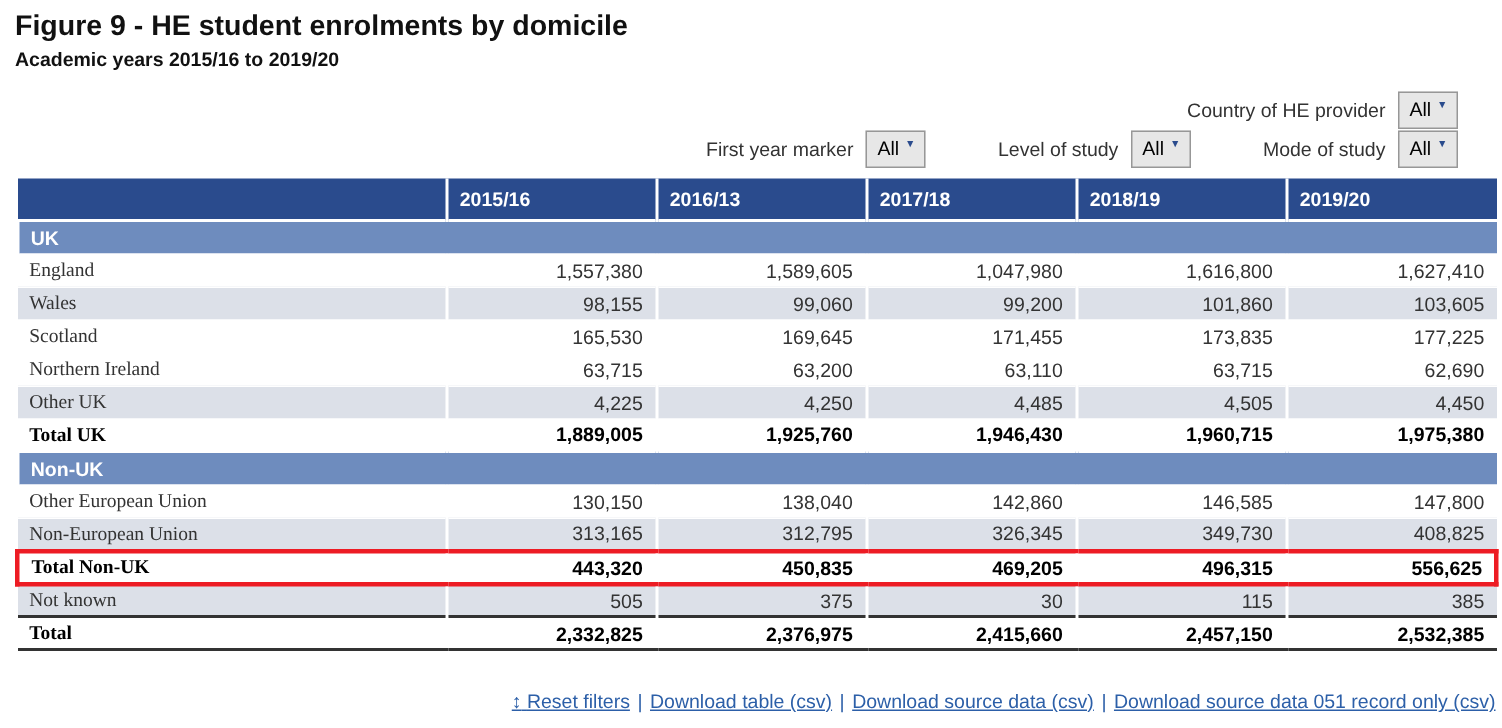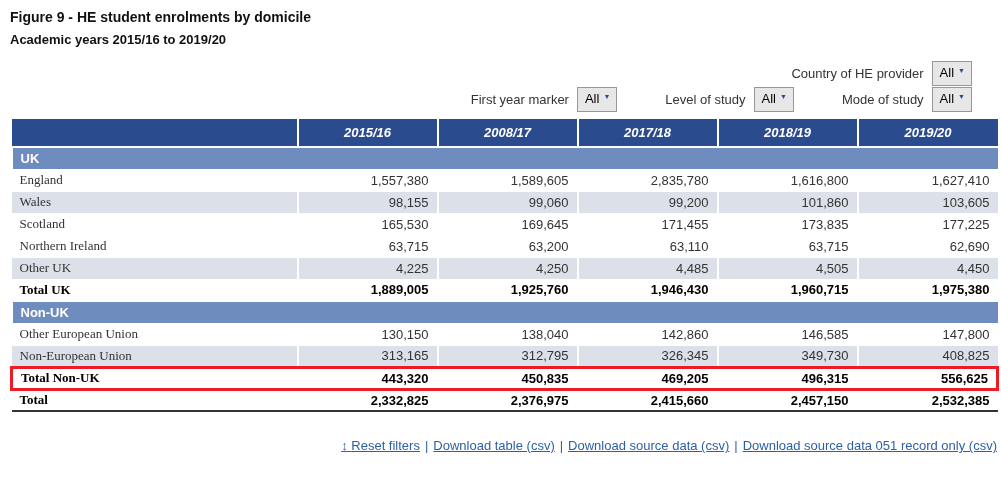--- a/index.html
+++ b/index.html
@@ -6,21 +6,21 @@
   html, body {
     width: 1001px; height: 485px;
     background: #ffffff;
     font-family: "Liberation Sans", "DejaVu Sans", sans-serif;
     overflow: hidden;
   }
   .page { position: relative; width: 1001px; height: 485px; }
 
   .title {
     padding: 9px 0 0 10px;
-    font-size: 14px; font-weight: bold; color: #111;
+    font-size: 19px; font-weight: bold; color: #111;
     line-height: 17px;
   }
   .subtitle {
     padding: 6px 0 0 10px;
     font-size: 13px; font-weight: bold; color: #111;
     line-height: 15px;
   }
 
   .filter-row {
     display: flex; justify-content: flex-end; align-items: center;
@@ -49,25 +49,24 @@
   table.data {
     margin: 0 0 0 10px;
     width: 986px;
     border-collapse: collapse;
     table-layout: fixed;
     font-size: 13px;
   }
   thead th {
     background: var(--header-bg, #2A4B8D);
     color: #fff; font-weight: bold;
-    text-align: center;
+    text-align: left;
     height: 28px;
     padding: 0 8px;
     border-left: 2px solid #fff;
-    font-style: italic;
   }
   thead th:first-child { border-left: none; }
 
   tr.section-row td {
     background: var(--section-bg, #6E8CBE);
     color: #fff; font-weight: bold;
     text-align: left;
     height: 22px;
     padding: 0 8px;
     border-top: 2px solid #fff;
@@ -157,35 +156,35 @@
       <col style="width:140px">
         <col style="width:140px">
         <col style="width:140px">
         <col style="width:140px">
         <col style="width:140px">
     </colgroup>
     <thead>
       <tr>
         <th></th>
         <th>2015/16</th>
-        <th>2008/17</th>
+        <th>2016/13</th>
         <th>2017/18</th>
         <th>2018/19</th>
         <th>2019/20</th>
       </tr>
     </thead>
     <tbody id="table-body">
         <tr class="section-row">
           <td colspan="6">UK</td>
         </tr>
         <tr class="">
           <td class="label">England</td>
           <td class="num">1,557,380</td>
           <td class="num">1,589,605</td>
-          <td class="num">2,835,780</td>
+          <td class="num">1,047,980</td>
           <td class="num">1,616,800</td>
           <td class="num">1,627,410</td>
         </tr>
         <tr class="shaded">
           <td class="label">Wales</td>
           <td class="num">98,155</td>
           <td class="num">99,060</td>
           <td class="num">99,200</td>
           <td class="num">101,860</td>
           <td class="num">103,605</td>
@@ -242,20 +241,28 @@
           <td class="num">408,825</td>
         </tr>
         <tr class="bold highlighted">
           <td class="label">Total Non-UK</td>
           <td class="num">443,320</td>
           <td class="num">450,835</td>
           <td class="num">469,205</td>
           <td class="num">496,315</td>
           <td class="num">556,625</td>
         </tr>
+        <tr class="shaded">
+          <td class="label">Not known</td>
+          <td class="num">505</td>
+          <td class="num">375</td>
+          <td class="num">30</td>
+          <td class="num">115</td>
+          <td class="num">385</td>
+        </tr>
         <tr class="bold grand-total">
           <td class="label">Total</td>
           <td class="num">2,332,825</td>
           <td class="num">2,376,975</td>
           <td class="num">2,415,660</td>
           <td class="num">2,457,150</td>
           <td class="num">2,532,385</td>
         </tr>
       </tbody>
   </table>

